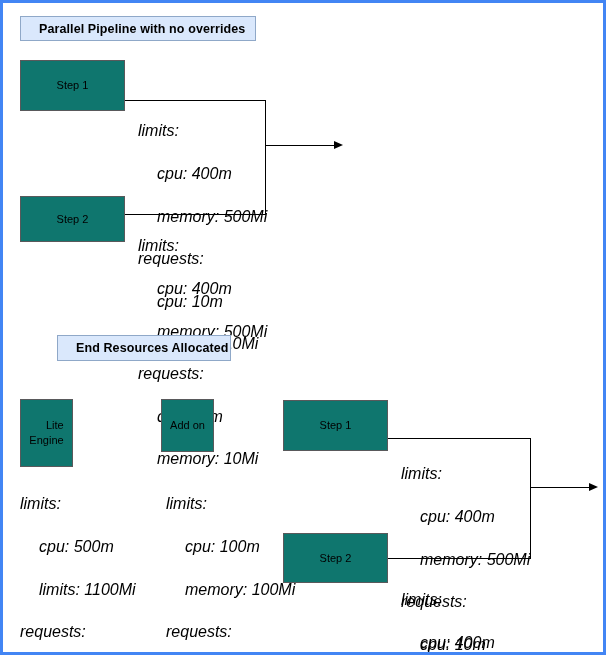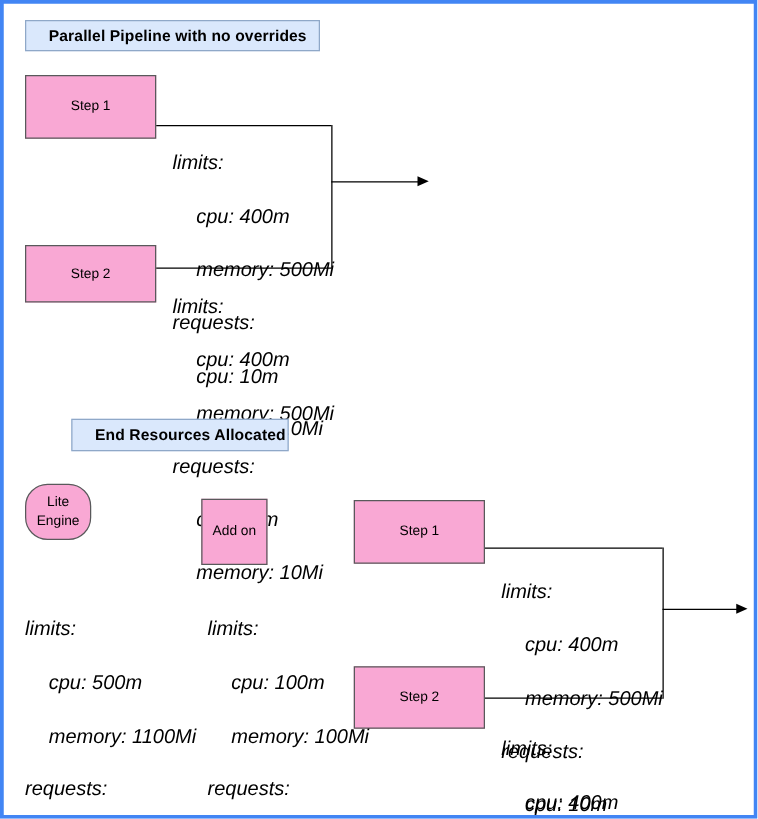--- a/index.html
+++ b/index.html
@@ -27,27 +27,27 @@
     display: flex;
     align-items: center;
     font-weight: bold;
     font-size: 12.5px;
     color: #000000;
     padding-left: 18px;
     letter-spacing: 0.1px;
   }
   .node {
     position: absolute;
-    background: #f9a8d4;
+    background: #0f766e;
     border: 1px solid #59595b;
     box-sizing: border-box;
     display: flex;
     align-items: center;
     justify-content: center;
-    text-align: center;
+    text-align: right;
     font-size: 11px;
     color: #000000;
     line-height: 1.35;
   }
   .res {
     position: absolute;
     font-size: 16px;
     line-height: 14.2px;
     color: #000000;
     white-space: pre;
@@ -109,39 +109,39 @@
     <span class="top">limits:</span>
     <span class="ind">cpu: 400m</span>
     <span class="ind">memory: 500Mi</span>
     <span class="top">requests:</span>
     <span class="ind">cpu: 10m</span>
     <span class="ind">memory: 10Mi</span>
   </div>
 
   <div class="banner" style="left:17px; top:332px; width:174px; height:26px;margin-left:37px;">End Resources Allocated</div>
 
-  <div class="node" style="left:17px; top:384px; width:53px; height:45px; white-space:pre-line;border-radius:18px;">Lite
+  <div class="node" style="left:17px; top:396px; width:53px; height:68px; white-space:pre-line;">Lite
 Engine</div>
 
   <div class="node" style="left:158px; top:396px; width:53px; height:53px;">Add on</div>
 
   <div class="node" style="left:280px; top:397px; width:105px; height:51px;">Step 1</div>
 
   <div class="node" style="left:280px; top:530px; width:105px; height:50px;">Step 2</div>
 
   <div class="hline" style="left:385px; top:435px; width:142px;"></div>
   <div class="hline" style="left:385px; top:555px; width:142px;"></div>
   <div class="vline" style="left:527px; top:435px; height:121px;"></div>
   <div class="hline" style="left:527px; top:484px; width:60px;"></div>
   <div class="arrowhead" style="left:586px; top:480px;"></div>
 
   <div class="res" style="left:17px; top:466px;">
     <span class="top">limits:</span>
     <span class="ind">cpu: 500m</span>
-    <span class="ind">memory: 1100Mi</span>
+    <span class="ind">limits: 1100Mi</span>
     <span class="top">requests:</span>
     
     
   </div>
 
   <div class="res" style="left:163px; top:466px;">
     <span class="top">limits:</span>
     <span class="ind">cpu: 100m</span>
     <span class="ind">memory: 100Mi</span>
     <span class="top">requests:</span>

